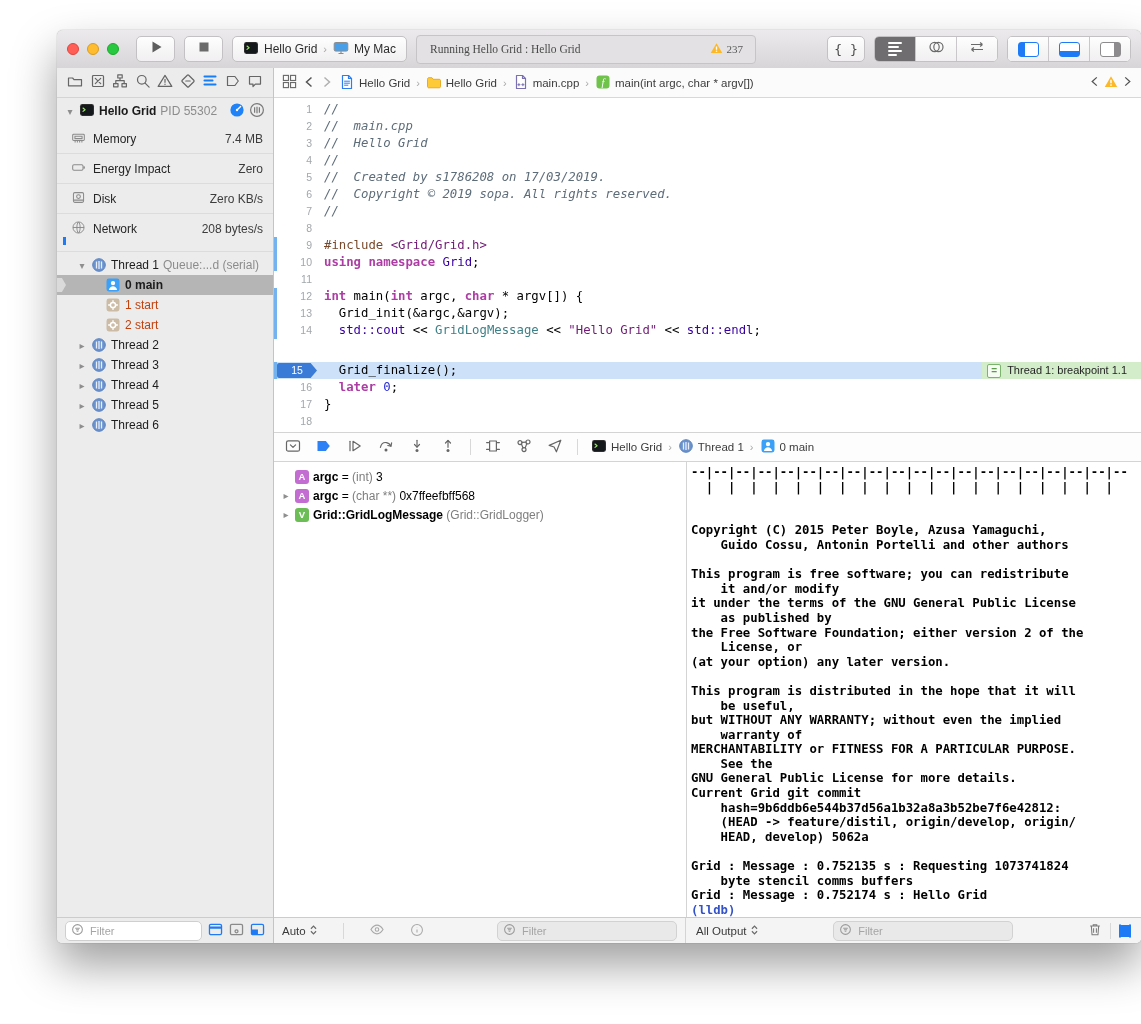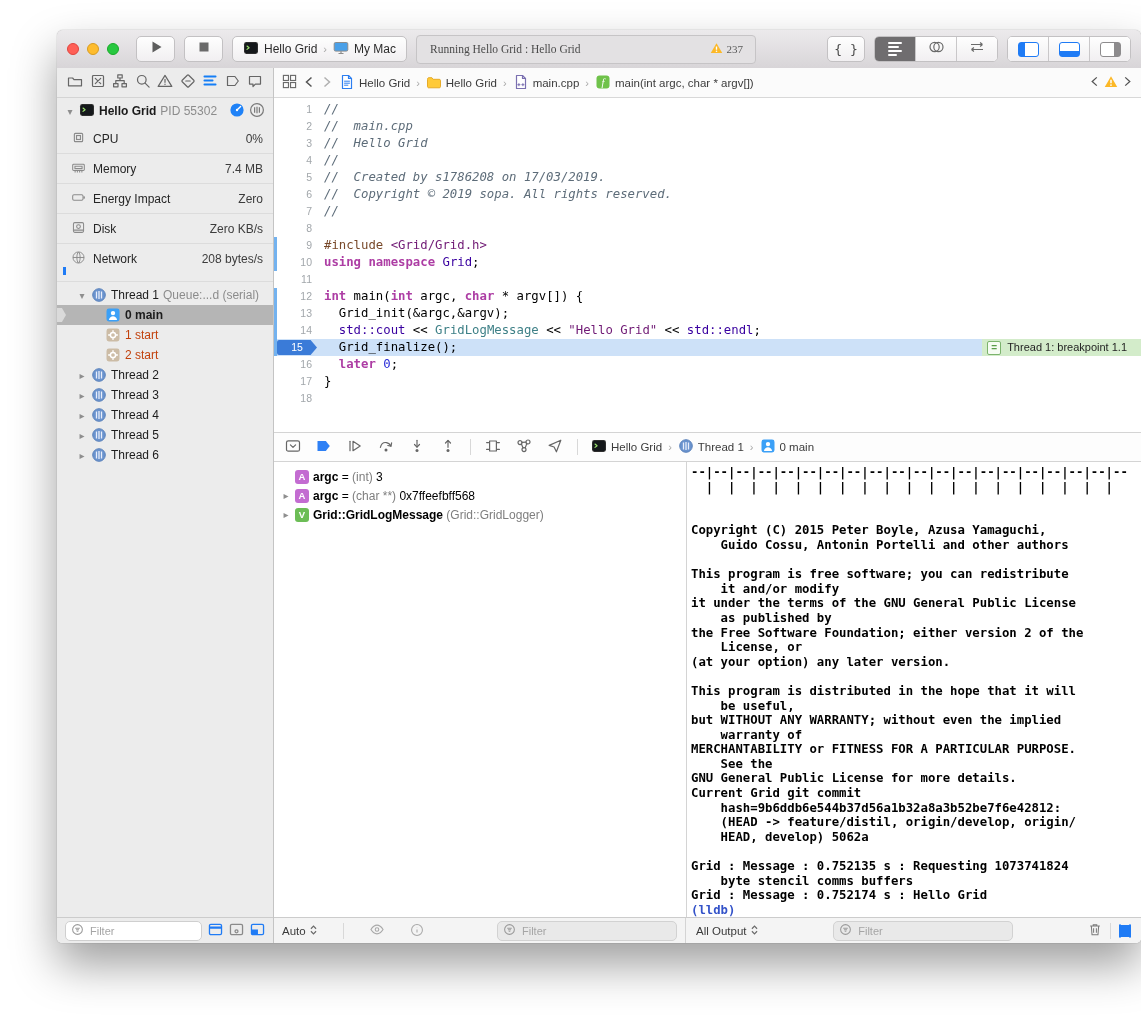--- a/index.html
+++ b/index.html
@@ -60,21 +60,21 @@
   
   .jumpbar{height:29px;border-bottom:1px solid #d8d8d8;background:#fbfbfb;display:flex;align-items:center;padding:0 8px;gap:6px;font-size:11.5px;color:#3c3c3c;flex:none;}
   .jb-sep{color:#a8a8a8;font-size:11px;margin:0 1px;}
   .crumb{display:flex;align-items:center;gap:4px;}
   .jb-right{margin-left:auto;display:flex;align-items:center;gap:4px;}
   
   .editor{height:331px;position:relative;overflow:hidden;border-bottom:1px solid #d4d4d4;background:#fff;padding-top:3px;flex:none;}
   .cl{position:relative;height:17px;line-height:17px;white-space:pre;font-family:"DejaVu Sans Mono",monospace;font-size:12.3px;}
   .cl .ln{position:absolute;left:0;width:38px;text-align:right;color:#a2a7ab;font-size:10.5px;font-family:"Liberation Sans",sans-serif;}
   .cl .codeln{display:block;margin-left:50px;}
-  .cl.hl{background:#cde1f8;}
+  .cl.hl{background:#cde1f8;margin-top:23px;}
   .gbar{position:absolute;left:0;top:0;width:3px;height:17px;background:#73b2ef;}
   .bp{position:absolute;left:3px;top:1px;width:40px;height:15px;background:#3a7bd8;color:#fff;font-size:10.5px;line-height:15px;text-align:center;font-family:"Liberation Sans",sans-serif;clip-path:polygon(0 0,84% 0,100% 50%,84% 100%,0 100%);border-radius:2px;}
   .annot{position:absolute;right:0;top:0;height:17px;background:#d3ecca;display:flex;align-items:center;gap:6px;padding:0 14px 0 5px;font-family:"Liberation Sans",sans-serif;font-size:11px;color:#1f1f1f;}
   .asq{width:12px;height:12px;border:1px solid #7cb36d;background:#f6fcf3;color:#5a9c4a;font-size:10px;line-height:11px;text-align:center;border-radius:2px;font-weight:bold;}
   .tk-c{color:#5d6c79;font-style:italic}
   .tk-p{color:#78492a}
   .tk-s{color:#701a75}
   .tk-k{color:#ad3da4;font-weight:600}
   .tk-u{color:#3900a0}
   .tk-t{color:#3e8087}
@@ -276,28 +276,20 @@
               <path d="M8 8l3.6-3.4" stroke="#fff" stroke-width="1.4" stroke-linecap="round"></path>
               <circle cx="8" cy="8" r="1.2" fill="#fff"></circle>
             </svg></span>
         <span><svg width="16" height="16" viewBox="0 0 16 16" fill="none" stroke="#7a7a7a" stroke-width="1.2">
               <circle cx="8" cy="8" r="6.4"></circle>
               <path d="M5.6 5.3v5.4M8 4.8v6.4M10.4 5.3v5.4"></path>
             </svg></span>
       </div>
       <div id="gauges">
           <div class="gauge-row">
-            <span><svg width="15" height="15" viewBox="0 0 16 16" fill="none" stroke="#8a8a8a" stroke-width="1.2">
-                <rect x="3.6" y="3.6" width="8.8" height="8.8" rx="1"></rect>
-                <rect x="5.9" y="5.9" width="4.2" height="4.2"></rect>
-              </svg></span>
-            <span class="gl">CPU</span>
-            <span class="gv">0%</span>
-          </div>
-          <div class="gauge-row">
             <span><svg width="15" height="15" viewBox="0 0 16 16" fill="none" stroke="#8a8a8a" stroke-width="1.1">
                 <rect x="1.8" y="4.6" width="12.4" height="6.6" rx="1"></rect>
                 <path d="M4.4 11.2v2M6.8 11.2v2M9.2 11.2v2M11.6 11.2v2M4.2 6.6h7.6v2.6H4.2z"></path>
               </svg></span>
             <span class="gl">Memory</span>
             <span class="gv">7.4 MB</span>
           </div>
           <div class="gauge-row">
             <span><svg width="15" height="15" viewBox="0 0 16 16" fill="none" stroke="#8a8a8a" stroke-width="1.1">
                 <rect x="1.8" y="5" width="11" height="6" rx="1.4"></rect>

